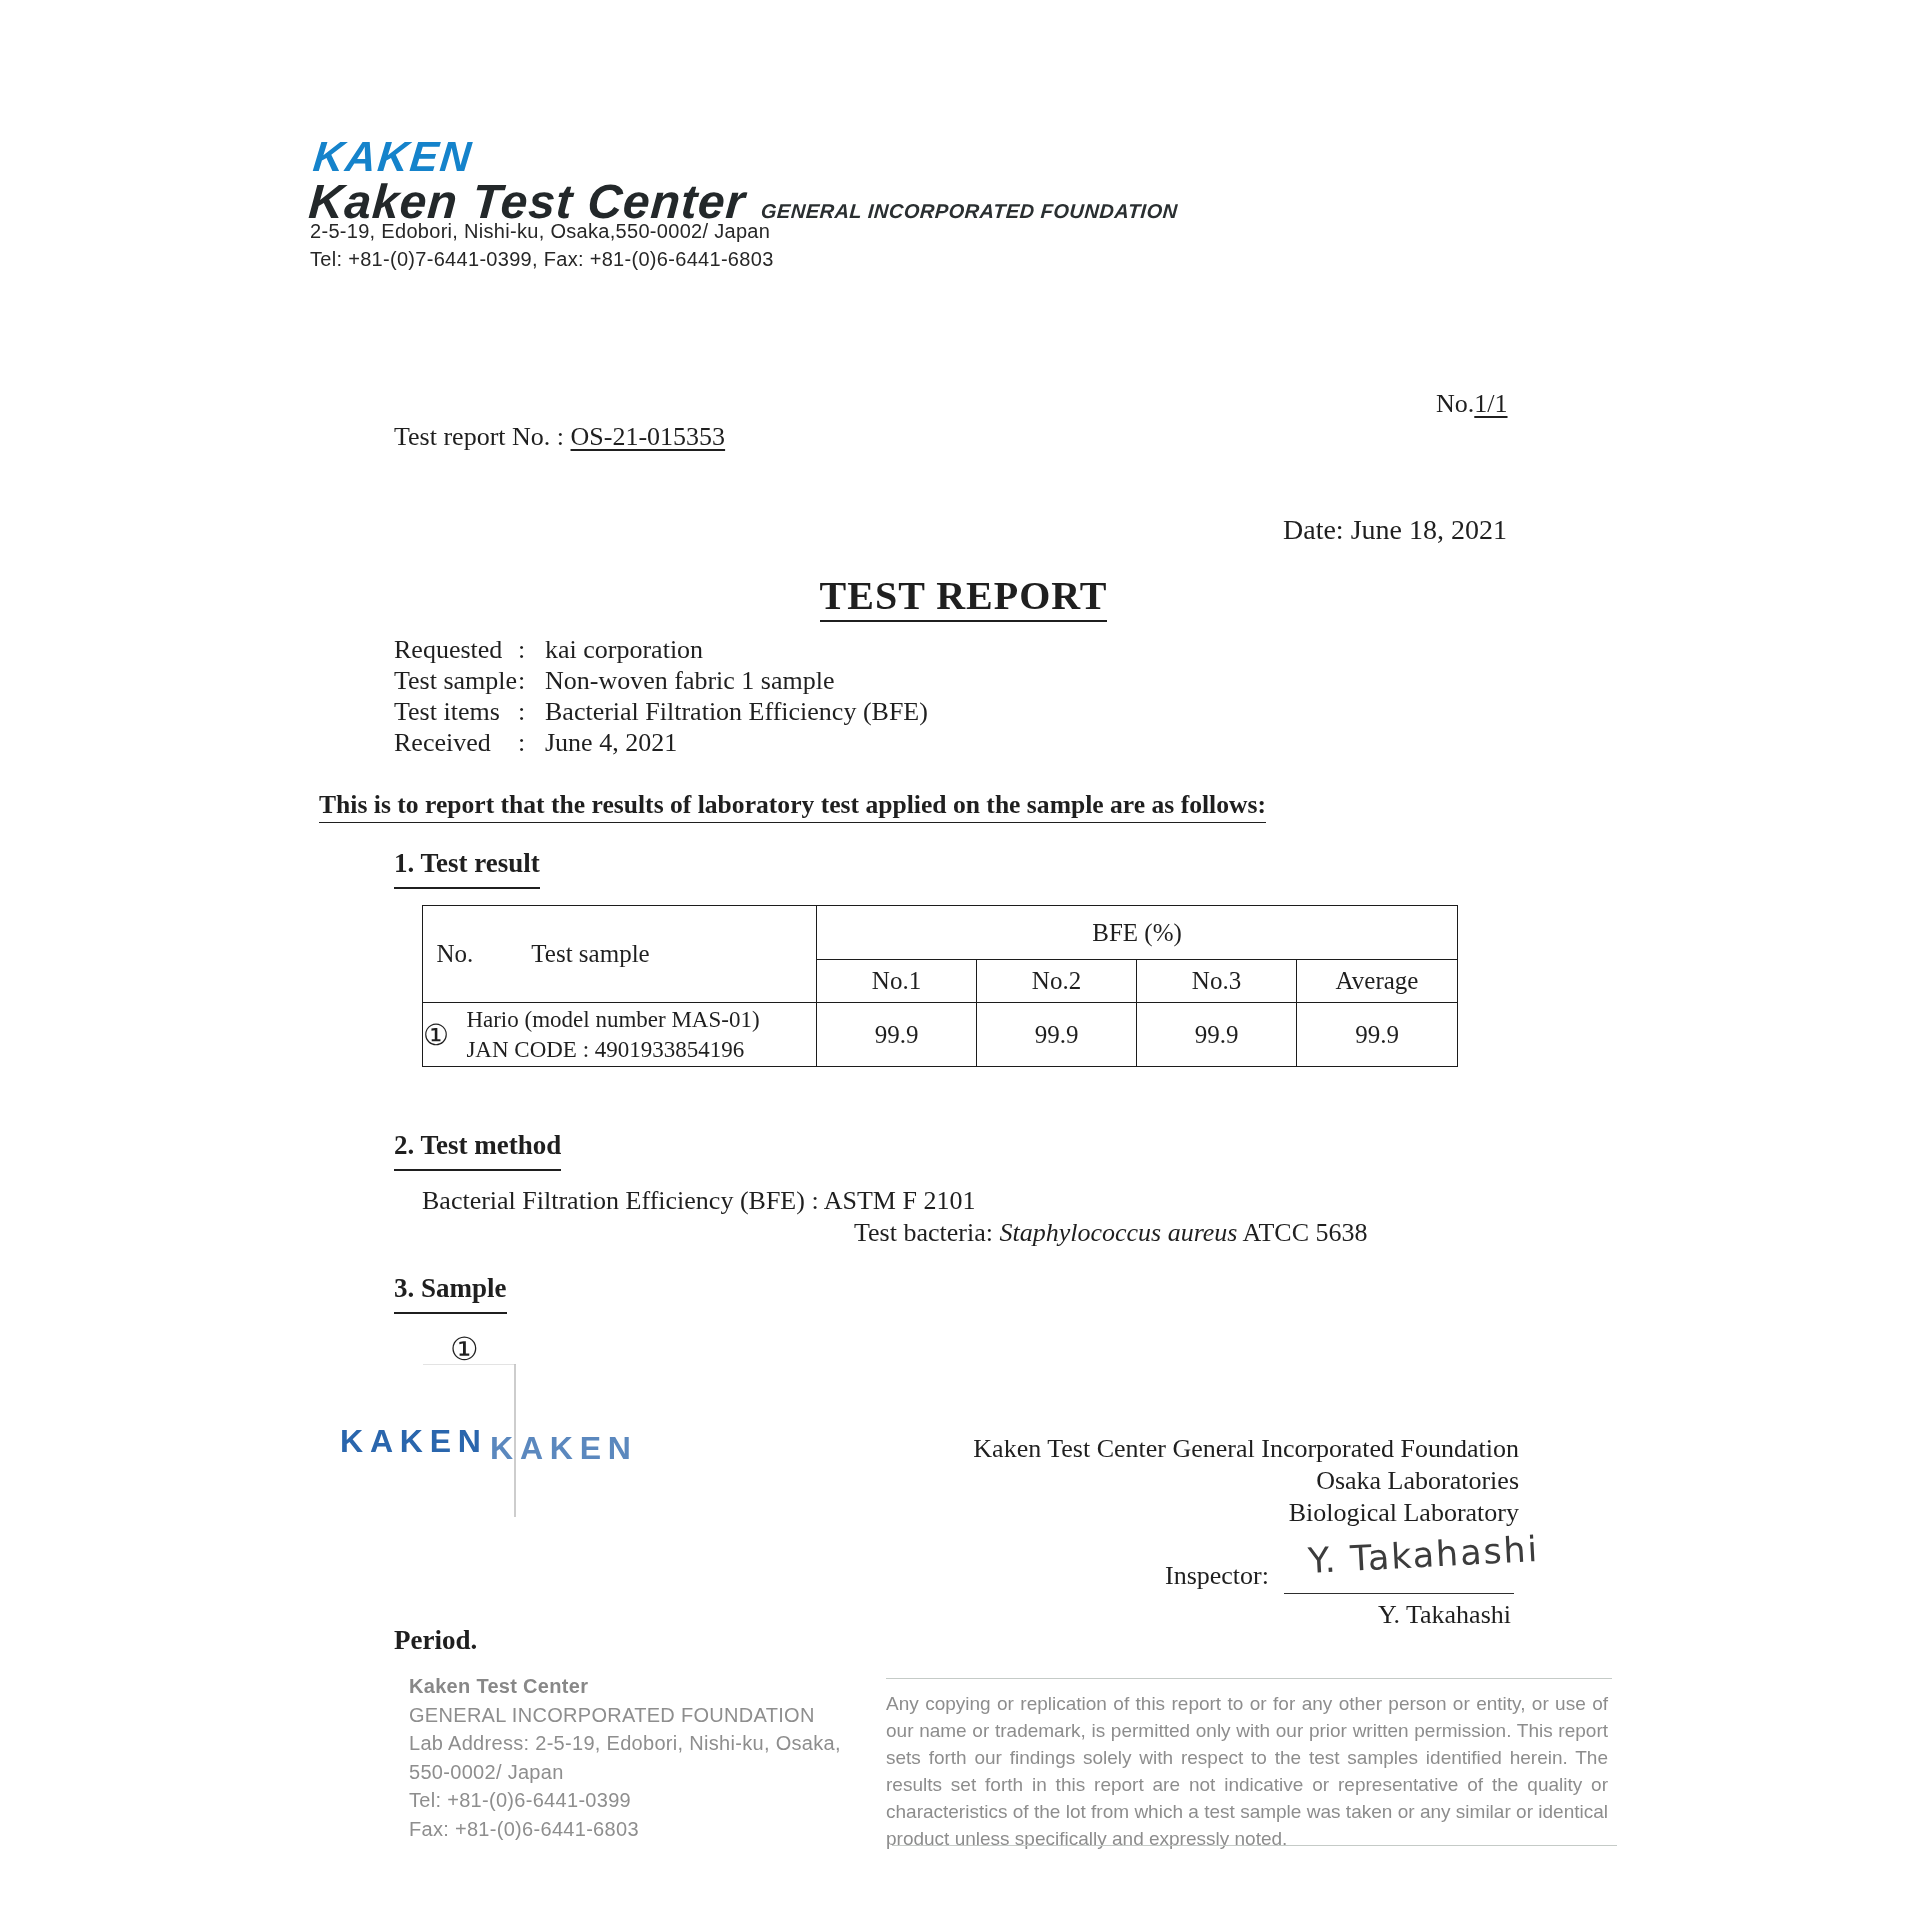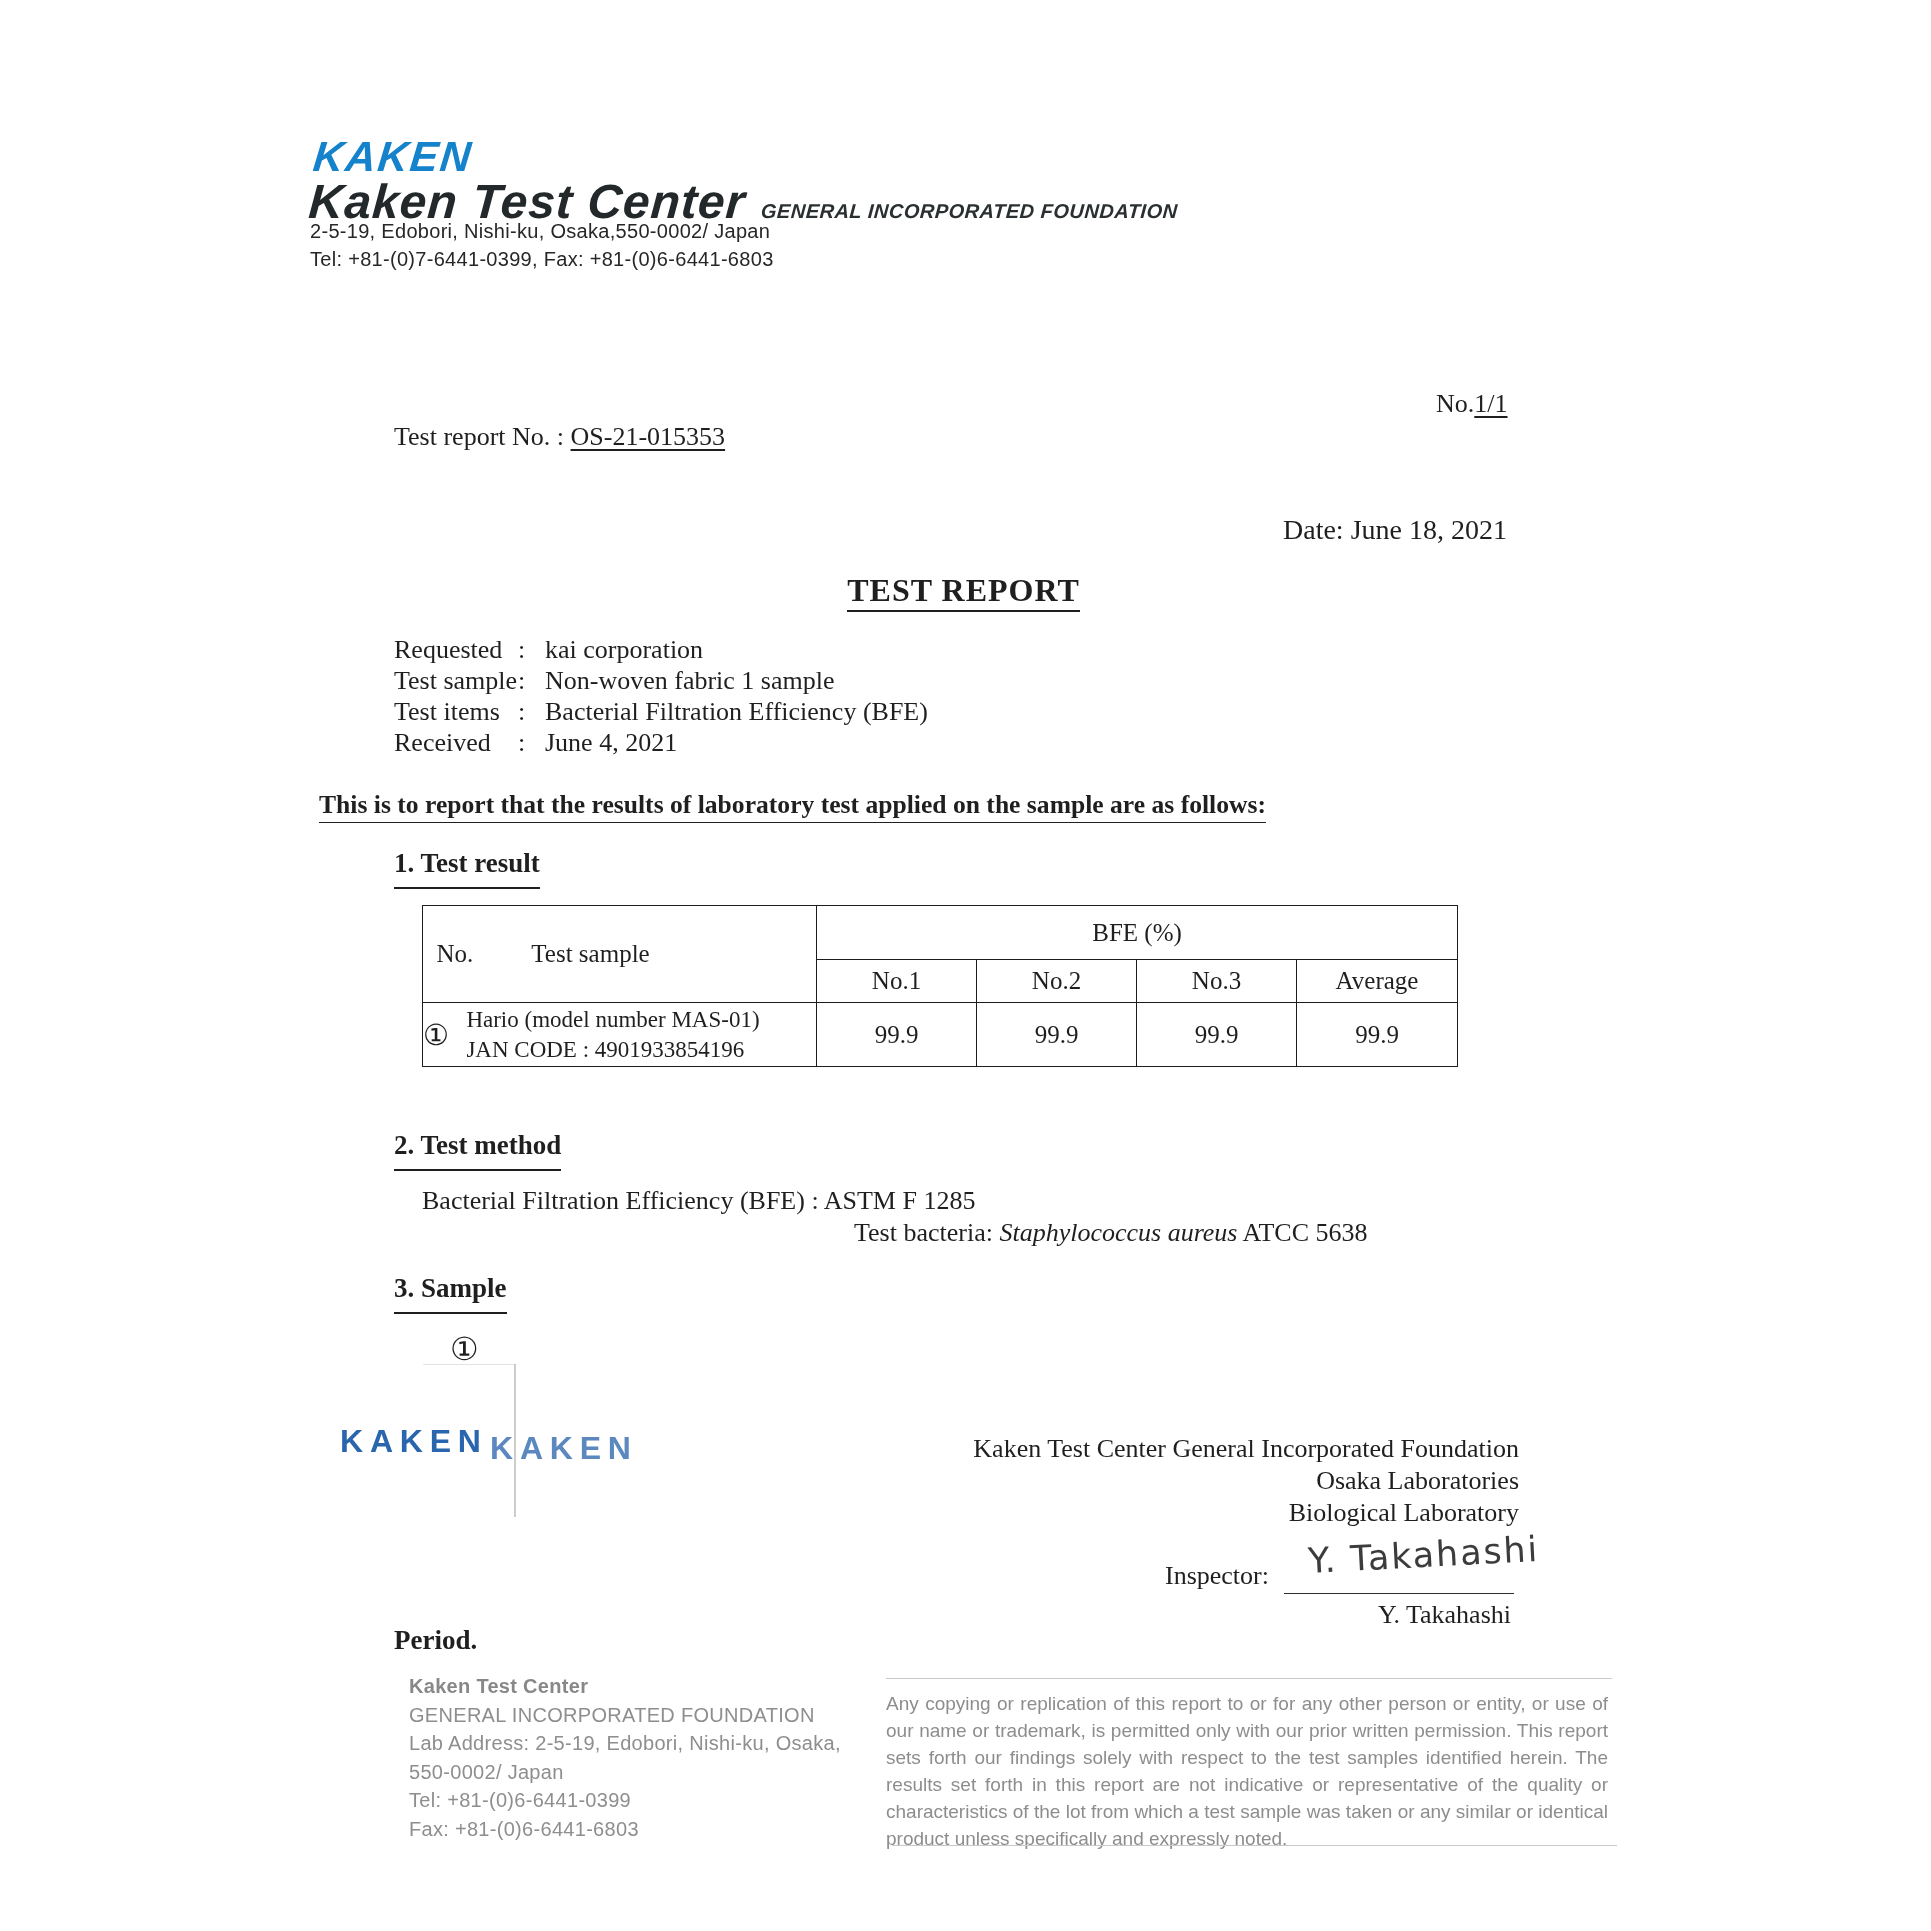--- a/index.html
+++ b/index.html
@@ -57,21 +57,21 @@
     color: #272727;
     letter-spacing: 0.3px;
   }
 
   
   .serif-26 { font-size: 26px; }
   .u { text-decoration: underline; text-underline-offset: 3.9px; }
   .date-line { font-size: 28px; font-weight: normal; }
   .doc-title {
     width: 1927px; text-align: center;
-    font-size: 32px; font-weight: bold; letter-spacing: 1px;
+    font-size: 40px; font-weight: bold; letter-spacing: 1px;
   }
   .doc-title span { border-bottom: 2.9px solid #1f1f1f; padding-bottom: 1.9px; }
 
   
   .info-row { display: flex; height: 31px; font-size: 26px; }
   .info-label { width: 124px; }
   .info-colon { width: 27px; }
 
   .statement-wrap { width: 1585px; text-align: center; }
   .statement {
@@ -248,21 +248,21 @@
       <td class="cell-center">99.9</td>
       <td class="cell-center">99.9</td>
       <td class="cell-center">99.9</td>
     </tr>
   </tbody>
     </table>
 
   <div class="abs" style="left:394px; top:1130px;">
     <span class="section-head">2. Test method</span>
   </div>
-  <div class="abs method-line" style="left:422px; top:1186px;">Bacterial Filtration Efficiency (BFE) : ASTM F 1285</div>
+  <div class="abs method-line" style="left:422px; top:1186px;">Bacterial Filtration Efficiency (BFE) : ASTM F 2101</div>
   <div class="abs method-line" style="left:854px; top:1218px;">
     <span>Test bacteria: </span><span class="italic">Staphylococcus aureus</span><span> ATCC 5638</span>
   </div>
 
   <div class="abs" style="left:394px; top:1273px;">
     <span class="section-head">3. Sample</span>
   </div>
   <div class="abs sample-marker" style="left:450px; top:1330px;">①</div>
 
   <div class="abs crease-h" style="left:423px; top:1364px; width:93px;"></div>

